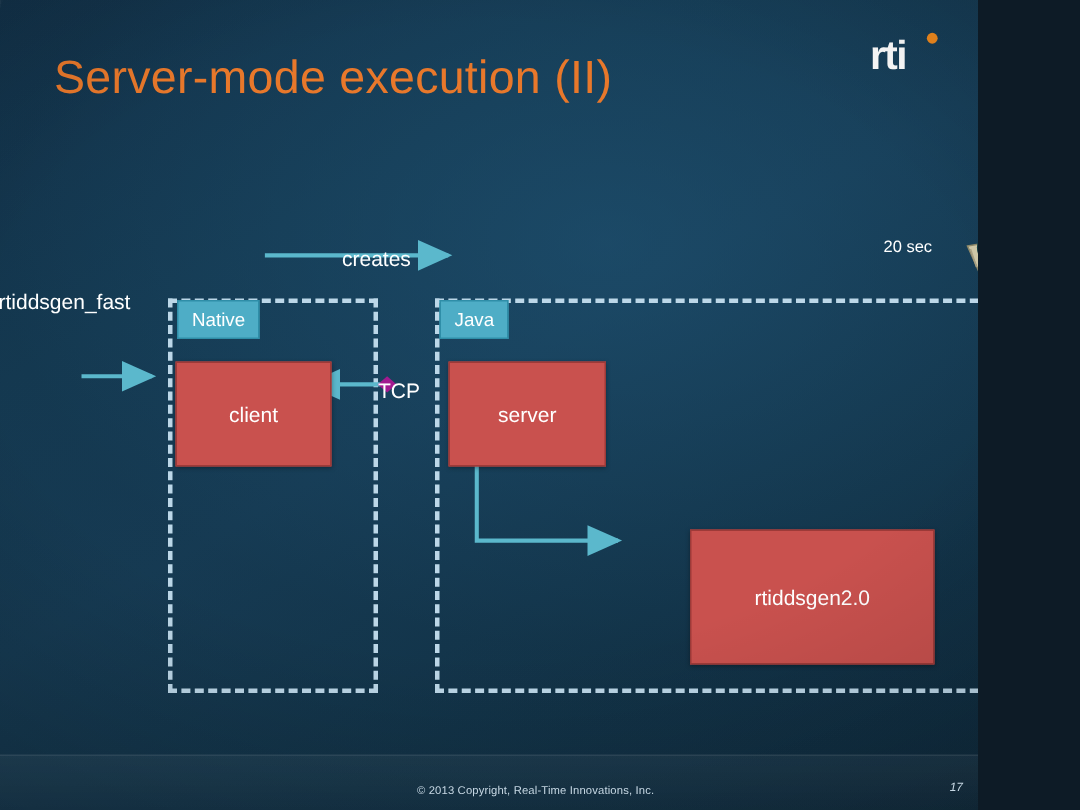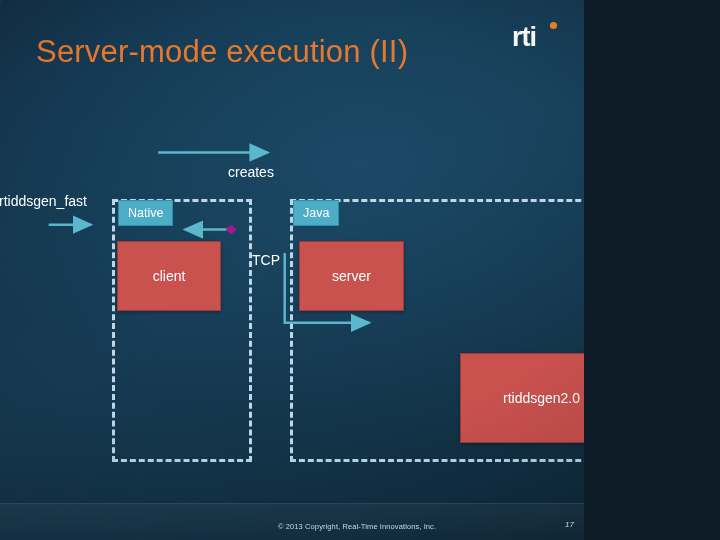--- a/index.html
+++ b/index.html
@@ -2,21 +2,21 @@
 <html><head>
 <meta charset="utf-8">
 <style>
   html, body {
     margin: 0;
     padding: 0;
     background: #0d1b26;
   }
   #slide {
     position: relative;
-    width: 584px;
+    width: 652px;
     height: 540px;
     overflow: hidden;
     font-family: "Liberation Sans", sans-serif;
     background:
       radial-gradient(ellipse 900px 600px at 62% 30%, rgba(32,86,120,0.55) 0%, rgba(20,58,84,0.20) 45%, rgba(0,0,0,0) 72%),
       linear-gradient(150deg, #123047 0%, #14384f 28%, #163a52 48%, #123246 72%, #0f2a3c 100%);
   }
   
   #slide .streaks {
     position: absolute;

